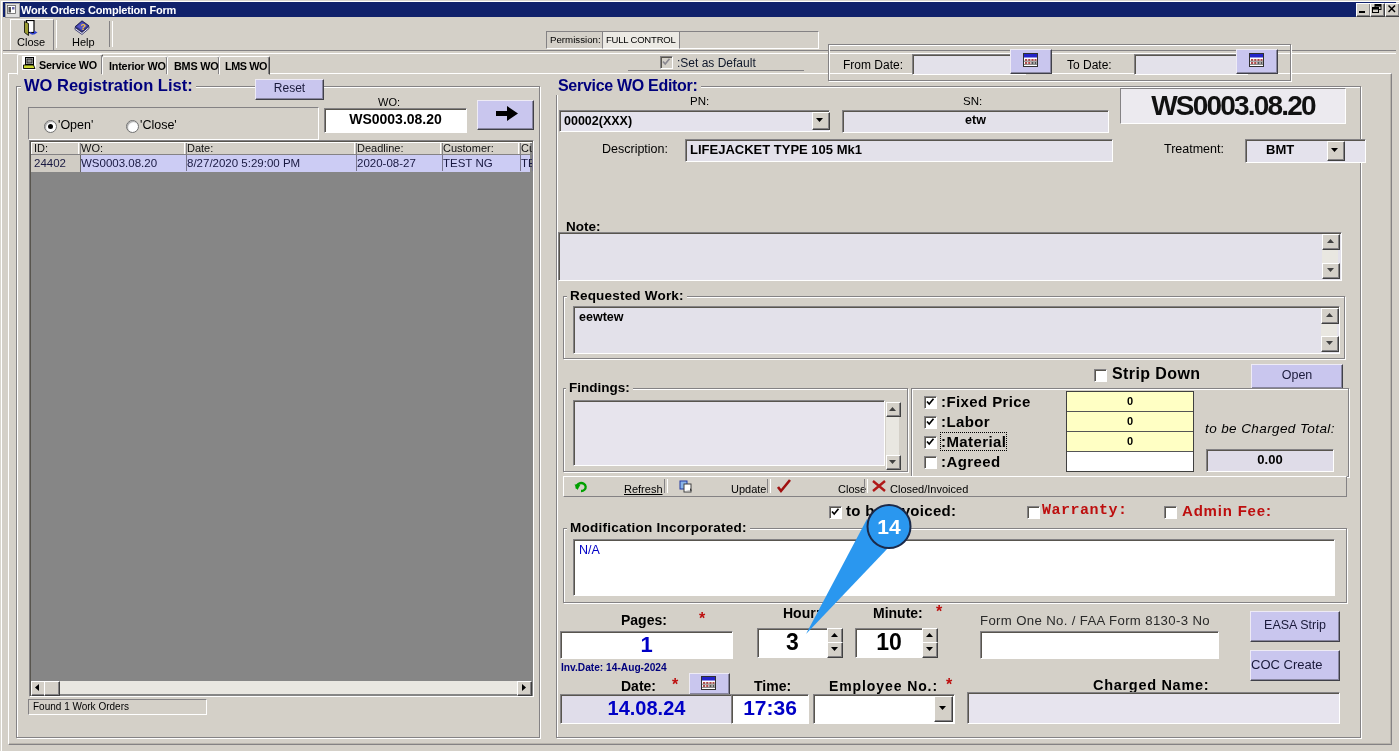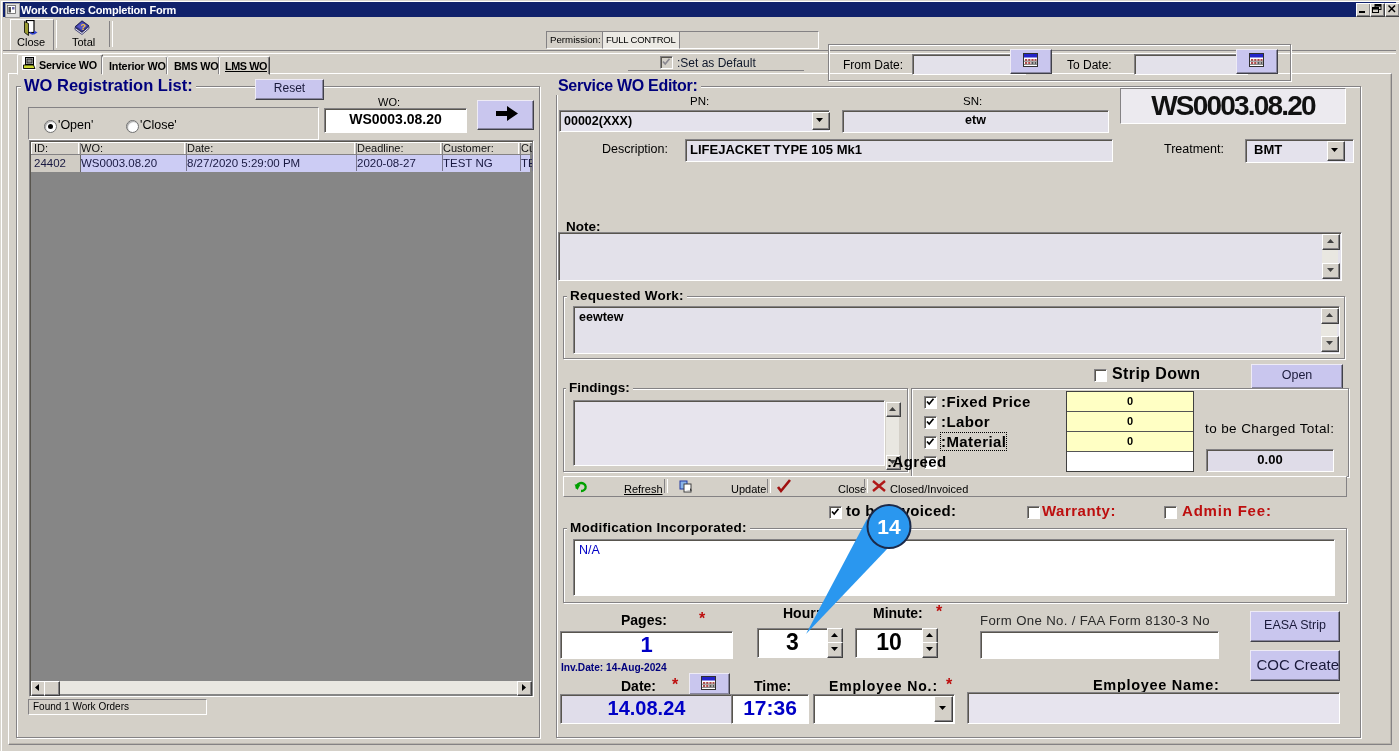--- a/index.html
+++ b/index.html
@@ -61,21 +61,21 @@
   </div>
 <div class="ab" style="left:17px;top:36px;font-size:11px;">Close</div>
 <div class="ab" style="left:74px;top:20px;">
     <svg width="16" height="15">
 <polygon points="1,7.5 8,12.5 15,6.5 15,8.5 8,14.5 1,9.5" fill="#e8e8f4" stroke="#202060" stroke-width="0.8"></polygon>
 <polygon points="1,6.8 8,11.8 15,5.8 8,0.8" fill="#3c3ca0" stroke="#101040" stroke-width="0.8"></polygon>
 <polygon points="3,6.5 8,10 13,5.8 8,2.2" fill="#5555c4"></polygon>
 <text x="6.5" y="9.5" font-size="9" font-weight="bold" fill="#ffc838">?</text>
 </svg>
   </div>
-<div class="ab" style="left:72px;top:36px;font-size:11px;">Total</div>
+<div class="ab" style="left:72px;top:36px;font-size:11px;">Help</div>
 <div class="ab" style="left:53px;top:20px;width:2px;height:28px;border-left:1px solid #848284;border-right:1px solid #fff;"></div>
 <div class="ab" style="left:109px;top:21px;width:2px;height:26px;border-left:1px solid #848284;border-right:1px solid #fff;"></div>
 <div class="ab" style="left:3px;top:50px;width:1393px;height:2px;border-top:1px solid #848284;border-bottom:1px solid #fff;"></div>
 
 <div class="ab sunken1" style="left:546px;top:31px;width:55px;height:16px;background:#d4d0c8;"></div>
 <div class="ab" style="left:550px;top:34px;font-size:9.7px;">Permission:</div>
 <div class="ab sunken1" style="left:602px;top:31px;width:76px;height:16px;background:#eceae4;"></div>
 <div class="ab" style="left:606px;top:34px;font-size:9.5px;letter-spacing:-0.2px;">FULL CONTROL</div>
 <div class="ab sunken1" style="left:679px;top:31px;width:138px;height:16px;background:#d4d0c8;"></div>
 
@@ -89,21 +89,21 @@
 <rect x="4" y="2" width="5" height="4" fill="#909090" stroke="#000" stroke-width="0.7"></rect>
 <polygon points="0.5,8 10.5,8 12,11.5 0.5,11.5" fill="#cdd932" stroke="#000" stroke-width="0.9"></polygon>
 </svg>
   </div>
 <div class="ab b" style="left:39px;top:59px;font-size:10.8px;letter-spacing:-0.2px;">Service WO</div>
 <div class="ab" style="left:102px;top:56px;width:64px;height:17px;background:#d4d0c8;border:1px solid;border-color:#fff #404040 #d4d0c8 #fff;box-shadow:inset -1px 0 0 #848284;border-radius:2px 2px 0 0;"></div>
 <div class="ab b" style="left:109px;top:60px;font-size:10.8px;letter-spacing:-0.2px;text-align:center;">Interior WO</div>
 <div class="ab" style="left:167px;top:56px;width:51px;height:17px;background:#d4d0c8;border:1px solid;border-color:#fff #404040 #d4d0c8 #fff;box-shadow:inset -1px 0 0 #848284;border-radius:2px 2px 0 0;"></div>
 <div class="ab b" style="left:174px;top:60px;font-size:10.8px;letter-spacing:-0.2px;">BMS WO</div>
 <div class="ab" style="left:219px;top:56px;width:49px;height:17px;background:#d4d0c8;border:1px solid;border-color:#fff #404040 #d4d0c8 #fff;box-shadow:inset -1px 0 0 #848284;border-radius:2px 2px 0 0;"></div>
-<div class="ab b" style="left:225px;top:60px;font-size:10.8px;letter-spacing:-0.4px;text-decoration:underline;">LMS WO</div>
+<div class="ab b" style="left:225px;top:60px;font-size:10.8px;letter-spacing:-0.4px;">LMS WO</div>
 
 <div class="ab cb" style="left:660px;top:56px;background:#d4d0c8;">
     <svg width="11" height="11" style="position:absolute;left:0;top:0;">
       <path d="M2 4.5 L4.2 7 L8.5 1.8" stroke="#8a8890" stroke-width="1.7" fill="none"></path>
     </svg>
   </div>
 <div class="ab" style="left:677px;top:56px;font-size:12px;color:#0f172a;">:Set as Default</div>
 <div class="ab" style="left:628px;top:70px;width:176px;height:2px;border-top:1px solid #848284;border-bottom:1px solid #fff;"></div>
 
 <div class="ab etch" style="left:828px;top:44px;width:461px;height:35px;"></div>
@@ -223,21 +223,21 @@
 
 <div class="ab" style="left:963px;top:95px;font-size:11.5px;text-align:right;">SN:</div>
 <div class="ab sunken" style="left:842px;top:110px;width:265px;height:21px;background:#e3e1ea;text-align:center;font-weight:bold;font-size:12.5px;line-height:19px;">etw</div>
 
 <div class="ab sunken1" style="left:1120px;top:88px;width:224px;height:34px;background:#eceaef;text-align:center;font-weight:bold;font-size:28px;letter-spacing:-1.8px;line-height:33px;color:#111;">WS0003.08.20</div>
 
 <div class="ab" style="left:602px;top:142px;font-size:12.5px;">Description:</div>
 <div class="ab sunken" style="left:685px;top:139px;width:422px;height:21px;background:#e3e1ea;font-weight:bold;font-size:13px;line-height:19px;padding-left:4px;">LIFEJACKET TYPE 105 Mk1</div>
 
 <div class="ab" style="left:1164px;top:142px;font-size:12.5px;">Treatment:</div>
-<div class="ab sunken" style="left:1245px;top:139px;width:99px;height:22px;background:#e4e2ec;font-weight:bold;font-size:13px;line-height:20px;padding-left:8px;">BMT</div>
+<div class="ab sunken" style="left:1245px;top:139px;width:99px;height:22px;background:#e4e2ec;font-weight:bold;font-size:13px;line-height:20px;padding-left:20px;">BMT</div>
 <div class="ab raised" style="left:1327px;top:141px;width:16px;height:18px;"></div>
 <div class="ab" style="left:1331px;top:148px;">
     <svg width="8" height="5">
       <path d="M0 0 L7 0 L3.5 4 Z" fill="#000"></path>
     </svg>
   </div>
 
 <div class="ab b" style="left:566px;top:219px;font-size:13.5px;">Note:</div>
 <div class="ab sunken" style="left:558px;top:232px;width:782px;height:47px;background:#e3e1ea;"></div>
 <div class="ab" style="left:1322px;top:234px;width:16px;height:43px;background:#e9e7e1;"></div>
@@ -306,27 +306,27 @@
     </svg>
   </div>
 <div class="ab b" style="left:941px;top:413px;font-size:15px;letter-spacing:0.4px;">:Labor</div>
 <div class="ab cb" style="left:924px;top:436px;">
     <svg width="11" height="11" style="position:absolute;left:0;top:0;">
       <path d="M2 4.5 L4.2 7 L8.5 1.8" stroke="#000" stroke-width="1.7" fill="none"></path>
     </svg>
   </div>
 <div class="ab b" style="left:941px;top:433px;font-size:15px;letter-spacing:0.4px;outline:1px dotted #000;">:Material</div>
 <div class="ab cb" style="left:924px;top:456px;"></div>
-<div class="ab b" style="left:887px;top:453px;font-size:15px;letter-spacing:0.4px;">:Agreed</div>
+<div class="ab b" style="left:941px;top:453px;font-size:15px;letter-spacing:0.4px;">:Agreed</div>
 <div class="ab" style="left:1066px;top:391px;width:126px;height:79px;border:1px solid #404040;background:#fff;">
 <div style="height:19px;background:#ffffc4;border-bottom:1px solid #555;text-align:center;font-weight:bold;font-size:11px;line-height:18px;">0</div>
 <div style="height:19px;background:#ffffc4;border-bottom:1px solid #555;text-align:center;font-weight:bold;font-size:11px;line-height:18px;">0</div>
 <div style="height:19px;background:#ffffc4;border-bottom:1px solid #555;text-align:center;font-weight:bold;font-size:11px;line-height:18px;">0</div>
 </div>
-<div class="ab" style="left:1205px;top:421px;font-size:13.5px;letter-spacing:0.4px;">to be Charged Total:</div>
+<div class="ab" style="left:1205px;top:421px;font-size:13.5px;letter-spacing:0.4px;font-style:italic;">to be Charged Total:</div>
 <div class="ab sunken" style="left:1206px;top:449px;width:126px;height:21px;background:#dfdce8;text-align:center;font-weight:bold;font-size:13px;line-height:19px;">0.00</div>
 
 <div class="ab" style="left:563px;top:476px;width:782px;height:19px;border:1px solid;border-color:#fff #848284 #848284 #fff;background:#d4d0c8;"></div>
 <div class="ab" style="left:574px;top:480px;">
     <svg width="14" height="13">
       <path d="M3 8.5 A4.5 4 0 1 1 7 11" fill="none" stroke="#00a000" stroke-width="2.3"></path>
       <path d="M0.5 4.5 L6.5 4.5 L3.5 10 Z" fill="#00a000"></path>
     </svg>
   </div>
 <div class="ab" style="left:624px;top:483px;text-decoration:underline;">Refresh</div>
@@ -354,21 +354,21 @@
   </div>
 <div class="ab" style="left:890px;top:483px;">Closed/Invoiced</div>
 
 <div class="ab cb" style="left:829px;top:506px;">
     <svg width="11" height="11" style="position:absolute;left:0;top:0;">
       <path d="M2 4.5 L4.2 7 L8.5 1.8" stroke="#000" stroke-width="1.7" fill="none"></path>
     </svg>
   </div>
 <div class="ab b" style="left:846px;top:502px;font-size:15px;letter-spacing:0.3px;">to be Invoiced:</div>
 <div class="ab cb" style="left:1027px;top:506px;"></div>
-<div class="ab b red" style="left:1042px;top:502px;font-size:15px;letter-spacing:0.5px;">Warranty:</div>
+<div class="ab b red" style="left:1042px;top:502px;font-size:15px;letter-spacing:0.5px;font-family:Liberation Mono, monospace;">Warranty:</div>
 <div class="ab cb" style="left:1164px;top:506px;"></div>
 <div class="ab b red" style="left:1182px;top:502px;font-size:15px;letter-spacing:0.8px;">Admin Fee:</div>
 
 <div class="ab etch" style="left:563px;top:528px;width:782px;height:73px;"></div>
 <div class="ab lbl b" style="left:567px;top:520px;font-size:13.5px;letter-spacing:0.25px;">Modification Incorporated:</div>
 <div class="ab sunken" style="left:573px;top:539px;width:760px;height:55px;"></div>
 <div class="ab" style="left:579px;top:543px;font-size:12.5px;color:#0000c6;">N/A</div>
 
 <div class="ab b" style="left:621px;top:612px;font-size:14px;">Pages:</div>
 <div class="ab b red" style="left:699px;top:610px;font-size:16px;">*</div>
@@ -402,21 +402,21 @@
 <div class="ab raised" style="left:922px;top:642px;width:14px;height:14px;"></div>
 <div class="ab" style="left:926px;top:647px;">
     <svg width="7" height="4">
       <path d="M0 0 L7 0 L3.5 4 Z" fill="#000"></path>
     </svg>
   </div>
 
 <div class="ab" style="left:980px;top:613px;font-size:13.2px;letter-spacing:0.35px;color:#2a2a2a;">Form One No. / FAA Form 8130-3 No</div>
 <div class="ab sunken" style="left:980px;top:631px;width:237px;height:26px;"></div>
 <div class="ab btn" style="left:1250px;top:611px;width:88px;height:29px;text-align:center;font-size:12.5px;line-height:27px;color:#1a1a3a;">EASA Strip</div>
-<div class="ab btn" style="left:1250px;top:650px;width:88px;height:29px;text-align:right;font-size:15px;line-height:27px;color:#1a1a3a;">COC Create</div>
+<div class="ab btn" style="left:1250px;top:650px;width:88px;height:29px;text-align:left;font-size:13px;line-height:27px;color:#1a1a3a;">COC Create</div>
 
 <div class="ab b" style="left:621px;top:678px;font-size:14px;">Date:</div>
 <div class="ab b red" style="left:672px;top:676px;font-size:16px;">*</div>
 <div class="ab btn" style="left:689px;top:673px;width:39px;height:20px;"></div>
 <div class="ab" style="left:701px;top:676px;">
     <svg width="16" height="14">
 <rect x="0.5" y="0.5" width="14" height="13" fill="#fff" stroke="#303030"></rect>
 <rect x="1" y="1" width="13" height="3.5" fill="#2424c8"></rect>
 <g fill="#b04848">
         <rect x="2" y="6" width="2.2" height="2"></rect>
@@ -439,20 +439,20 @@
 <div class="ab sunken" style="left:731px;top:694px;width:76px;height:28px;text-align:center;font-weight:bold;font-size:21px;line-height:26px;color:#0000c6;">17:36</div>
 <div class="ab b" style="left:829px;top:678px;font-size:14px;letter-spacing:0.9px;text-align:right;">Employee No.:</div>
 <div class="ab b red" style="left:946px;top:676px;font-size:16px;">*</div>
 <div class="ab sunken" style="left:813px;top:694px;width:140px;height:28px;"></div>
 <div class="ab raised" style="left:934px;top:696px;width:17px;height:24px;"></div>
 <div class="ab" style="left:939px;top:706px;">
     <svg width="8" height="5">
       <path d="M0 0 L7 0 L3.5 4 Z" fill="#000"></path>
     </svg>
   </div>
-<div class="ab b" style="left:1093px;top:677px;font-size:14.5px;letter-spacing:0.7px;">Employee Name:</div>
+<div class="ab b" style="left:1093px;top:677px;font-size:14.5px;letter-spacing:0.7px;">Charged Name:</div>
 <div class="ab sunken" style="left:967px;top:692px;width:371px;height:30px;background:#e7e4ee;"></div>
 
 <svg class="ab" style="left:780px;top:495px;" width="140" height="150" viewBox="0 0 140 150">
 <polygon points="26,139 87,24 108,53" fill="#2a97ef"></polygon>
 <circle cx="109" cy="31.5" r="21.5" fill="#2a97ef" stroke="#1b2a4a" stroke-width="2"></circle>
 <text x="109" y="39" text-anchor="middle" font-size="21" font-weight="bold" fill="#fff" font-family="Liberation Sans, sans-serif">14</text>
 </svg>
 
 </body></html>

